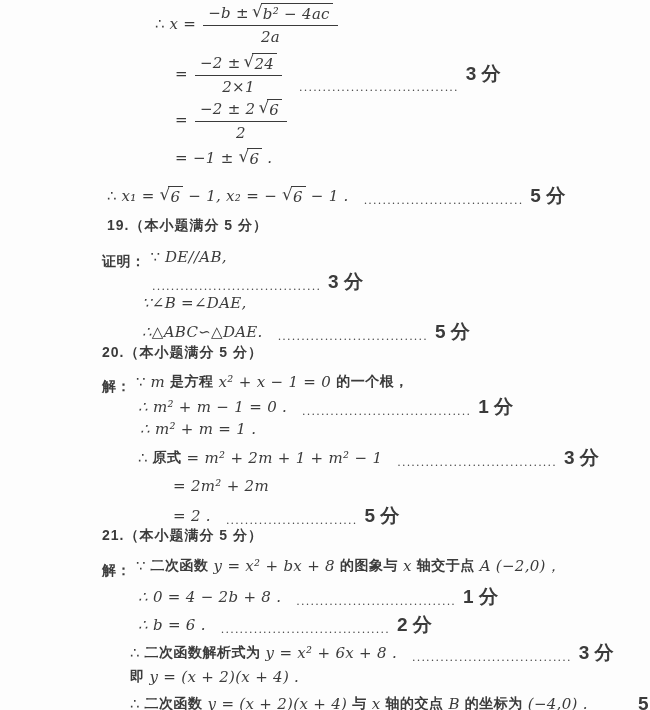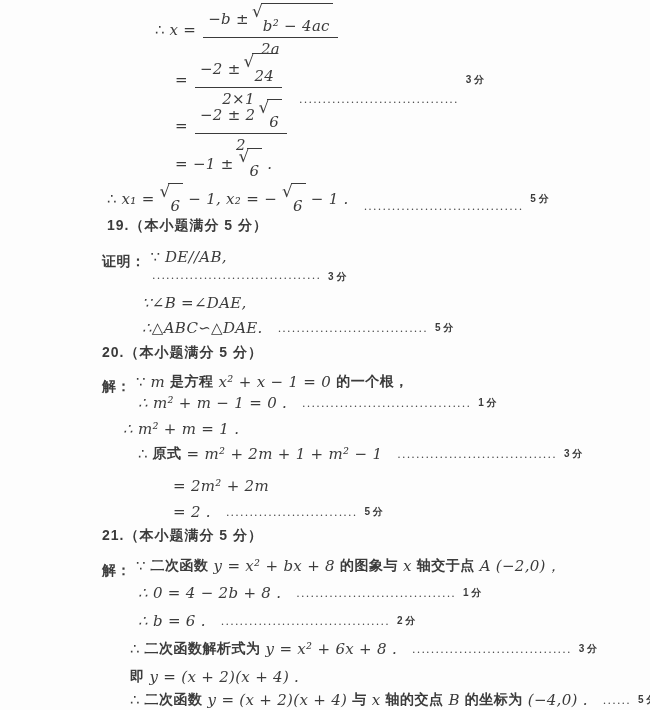--- a/index.html
+++ b/index.html
@@ -9,44 +9,44 @@
     background:#fdfdfd; color:#3b3b3b; overflow:hidden;
     font-family:"Liberation Sans", sans-serif; font-size:14px;
   }
   .ln { position:absolute; display:flex; align-items:center; white-space:nowrap; gap:5px; }
   .m   { font-family:"DejaVu Serif", serif; font-style:italic; font-size:15px; letter-spacing:.3px; }
   .sym { font-family:"DejaVu Serif", serif; font-style:normal; font-size:15px; }
   .cjk { font-family:"Liberation Sans", sans-serif; font-style:normal; font-size:14px; font-weight:700; letter-spacing:.5px; }
   .hdr { font-weight:700; letter-spacing:1px; }
   .lbl { font-weight:700;margin-top:10px; }
   .dots  { font-family:"DejaVu Serif", serif; font-size:11px; letter-spacing:1.2px; margin-left:10px; color:#4a4a4a; align-self:flex-end; padding-bottom:2px; }
-  .score { font-family:"Liberation Sans", sans-serif; font-size:10px; font-weight:600; margin-left:2px; }
+  .score { font-family:"Liberation Sans", sans-serif; font-size:19px; font-weight:600; margin-left:2px; }
   
   .frac { display:inline-flex; flex-direction:column; align-items:center; vertical-align:middle; margin:0 2px; }
   .frac .num { display:flex; align-items:center; gap:3px; border-bottom:1.3px solid #3b3b3b; padding:1px 5px 2px 5px; }
   .frac .den { padding-top:2px; }
   
   .sqrt { display:inline-flex; align-items:flex-start; }
   .rsign { font-family:"DejaVu Serif", serif; font-style:normal; font-size:17px; line-height:1.05; }
-  .rbody { border-top:1.3px solid #3b3b3b; margin-left:-2px; padding:14px 3px 0 2px; line-height:1.15;font-style:italic; }
+  .rbody { border-top:1.3px solid #3b3b3b; margin-left:-2px; padding:2px 3px 0 2px; line-height:1.15;font-style:italic; }
   
   #l1 {top:2px;   left:155px}
   #l2 {top:52px;  left:175px}
   #l3 {top:98px;  left:175px}
   #l4 {top:148px; left:175px}
   #l5 {top:183px; left:107px}
   #l6 {top:217px; left:107px}
   #l7 {top:243px; left:102px}
   #l8 {top:269px; left:142px}
   #l9 {top:294px; left:142px}
   #l10{top:319px; left:142px}
   #l11{top:344px; left:102px}
   #l12{top:368px; left:102px}
   #l13{top:394px; left:138px}
-  #l14{top:420px; left:123px}
+  #l14{top:420px; left:140px}
   #l15{top:445px; left:138px}
   #l16{top:477px; left:173px}
   #l17{top:503px; left:173px}
   #l18{top:527px; left:102px}
   #l19{top:552px; left:102px}
   #l20{top:584px; left:138px}
   #l21{top:612px; left:138px}
   #l22{top:640px; left:130px}
   #l23{top:668px; left:130px}
   #l24{top:691px; left:130px}

